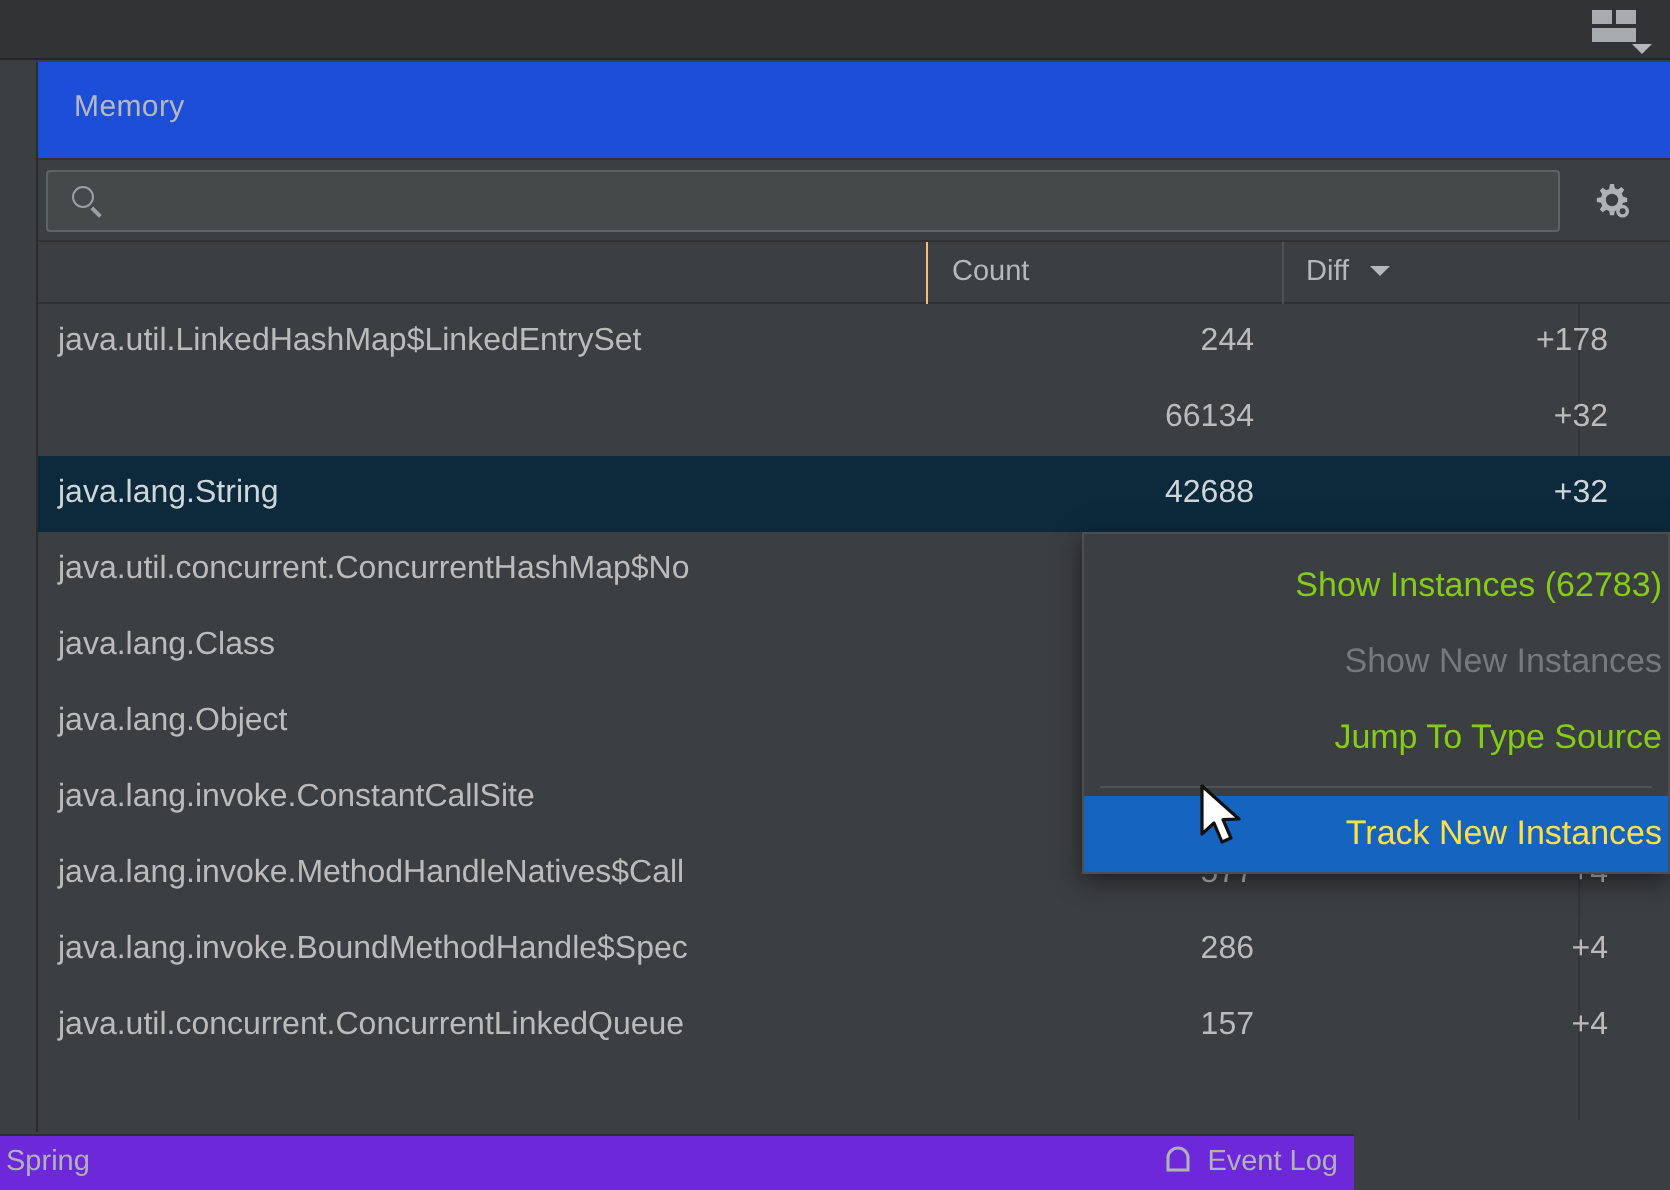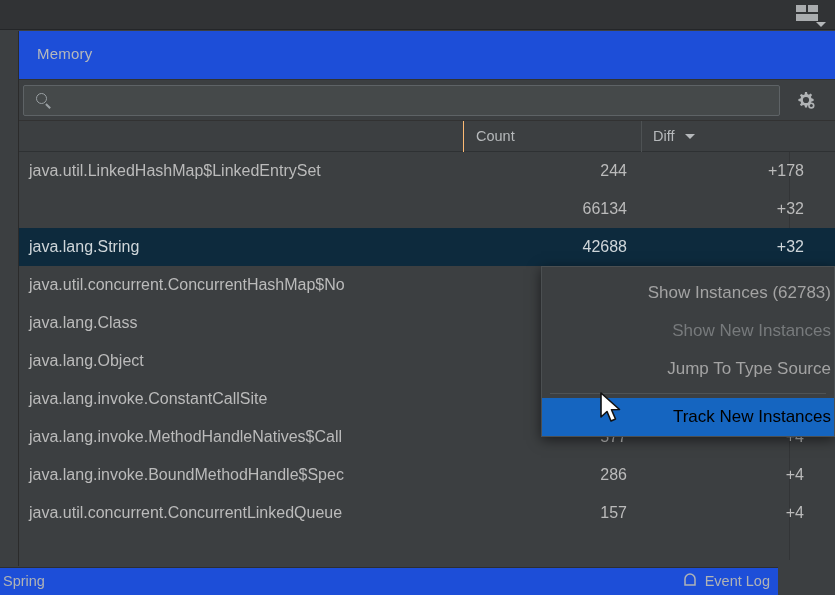--- a/index.html
+++ b/index.html
@@ -226,49 +226,49 @@
     box-shadow: 0 3px 12px rgba(0,0,0,0.55);
     padding: 7px 0 0 0;
     box-sizing: border-box;
     z-index: 40;
   }
   .ctx-item {
     height: 38px;
     line-height: 38px;
     padding-right: 3px;
     font-size: 17px;
-    color: #a3a3a3;
+    color: #84cc16;
     text-align: right;
     white-space: nowrap;
   }
   .ctx-item.disabled { color: #777a7c; }
   .ctx-item.highlight {
     background: #1565c0;
-    color: #000000;
+    color: #fde047;
   }
   .ctx-sep {
     height: 1px;
     margin: 5px 8px 4px 8px;
     background: #4f5355;
   }
 
   
   .cursor {
     position: absolute;
     left: 599px; top: 392px;
     z-index: 60;
     pointer-events: none;
   }
 
   
   .status-bar {
     position: absolute;
     left: 0; bottom: 0;
-    width: 778px; height: 28px;
-    background: #1d4ed8;
+    width: 677px; height: 28px;
+    background: #6d28d9;
     border-top: 1px solid #2c2e30;
     box-sizing: border-box;
   }
   .status-left {
     position: absolute;
     left: 3px; top: 5px;
     font-size: 14.5px;
     color: #b0b3b5;
   }
   .status-right {

